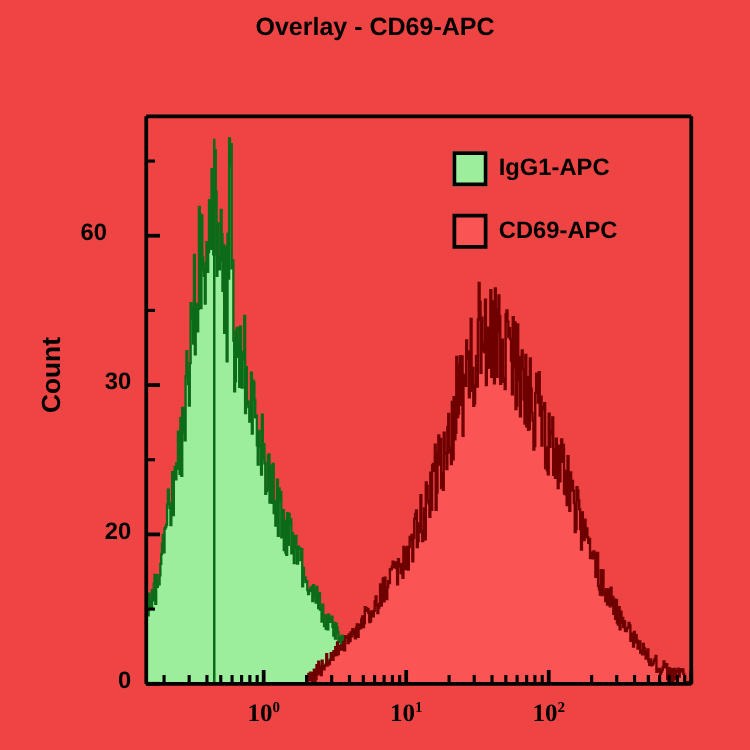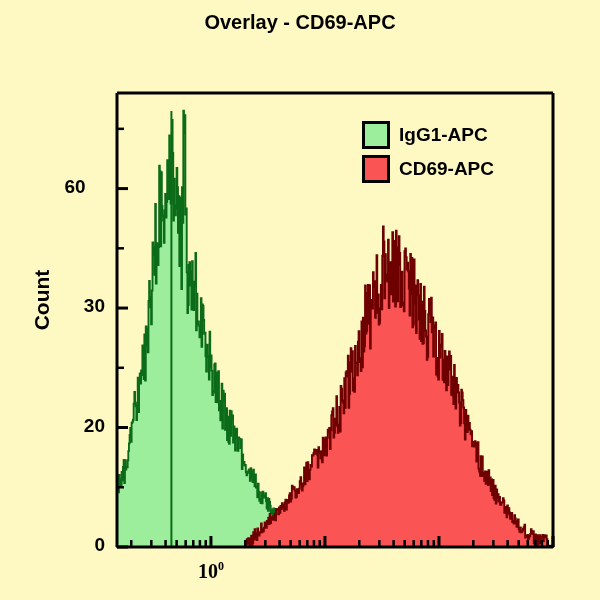--- a/index.html
+++ b/index.html
@@ -10,21 +10,21 @@
   body {
     width: 600px;
     height: 600px;
     font-family: "Liberation Sans", sans-serif;
     overflow: hidden;
   }
   #figure {
     position: relative;
     width: 600px;
     height: 600px;
-    background: #fef9c3;
+    background: #ef4444;
   }
   
   #title-block {
     position: absolute;
     left: 0;
     top: 10px;
     width: 600px;
     text-align: center;
     line-height: 1.28;
   }
@@ -79,21 +79,21 @@
     vertical-align: super;
     line-height: 0;
   }
   
   #legend {
     position: absolute;
     left: 362px;
     top: 118px;
     display: flex;
     flex-direction: column;
-    gap: 0px;
+    gap: 16px;
   }
   .legend-row {
     display: flex;
     align-items: center;
     height: 34px;
   }
   .legend-swatch {
     width: 28px;
     height: 28px;
     border: 3px solid #000000;
@@ -175,20 +175,22 @@
         <line x1="553" y1="547" x2="553" y2="536" stroke="#000000" stroke-width="3"></line>
       </g>
   </svg>
 
   <div class="ytick-label" id="ytick-0" style="left: 45px; top: 534px;">0</div>
   <div class="ytick-label" id="ytick-1" style="left: 45px; top: 414.526px;">20</div>
   <div class="ytick-label" id="ytick-2" style="left: 45px; top: 295.053px;">30</div>
   <div class="ytick-label" id="ytick-3" style="left: 45px; top: 175.579px; text-align: center;">60</div>
 
   <div class="xtick-label" id="xtick-0" style="left: 170.942px; top: 560px;"><span>10</span><sup>0</sup></div>
+  <div class="xtick-label" id="xtick-1" style="left: 284.961px; top: 560px;"><span>10</span><sup>1</sup></div>
+  <div class="xtick-label" id="xtick-2" style="left: 398.981px; top: 560px;"><span>10</span><sup>2</sup></div>
   <div class="xtick-label" id="xtick-3" style="left: 513px; top: 560px; margin-top: 44px;"><span>10</span><sup>3</sup></div>
 
   <div id="legend">
     <div class="legend-row">
       <div class="legend-swatch" id="legend-swatch-0" style="background: rgb(156, 238, 156); border-color: rgb(0, 0, 0);"></div>
       <div class="legend-text">IgG1-APC</div>
     </div>
     <div class="legend-row">
       <div class="legend-swatch" id="legend-swatch-1" style="background: rgb(251, 84, 84); border-color: rgb(0, 0, 0);"></div>
       <div class="legend-text">CD69-APC</div>

